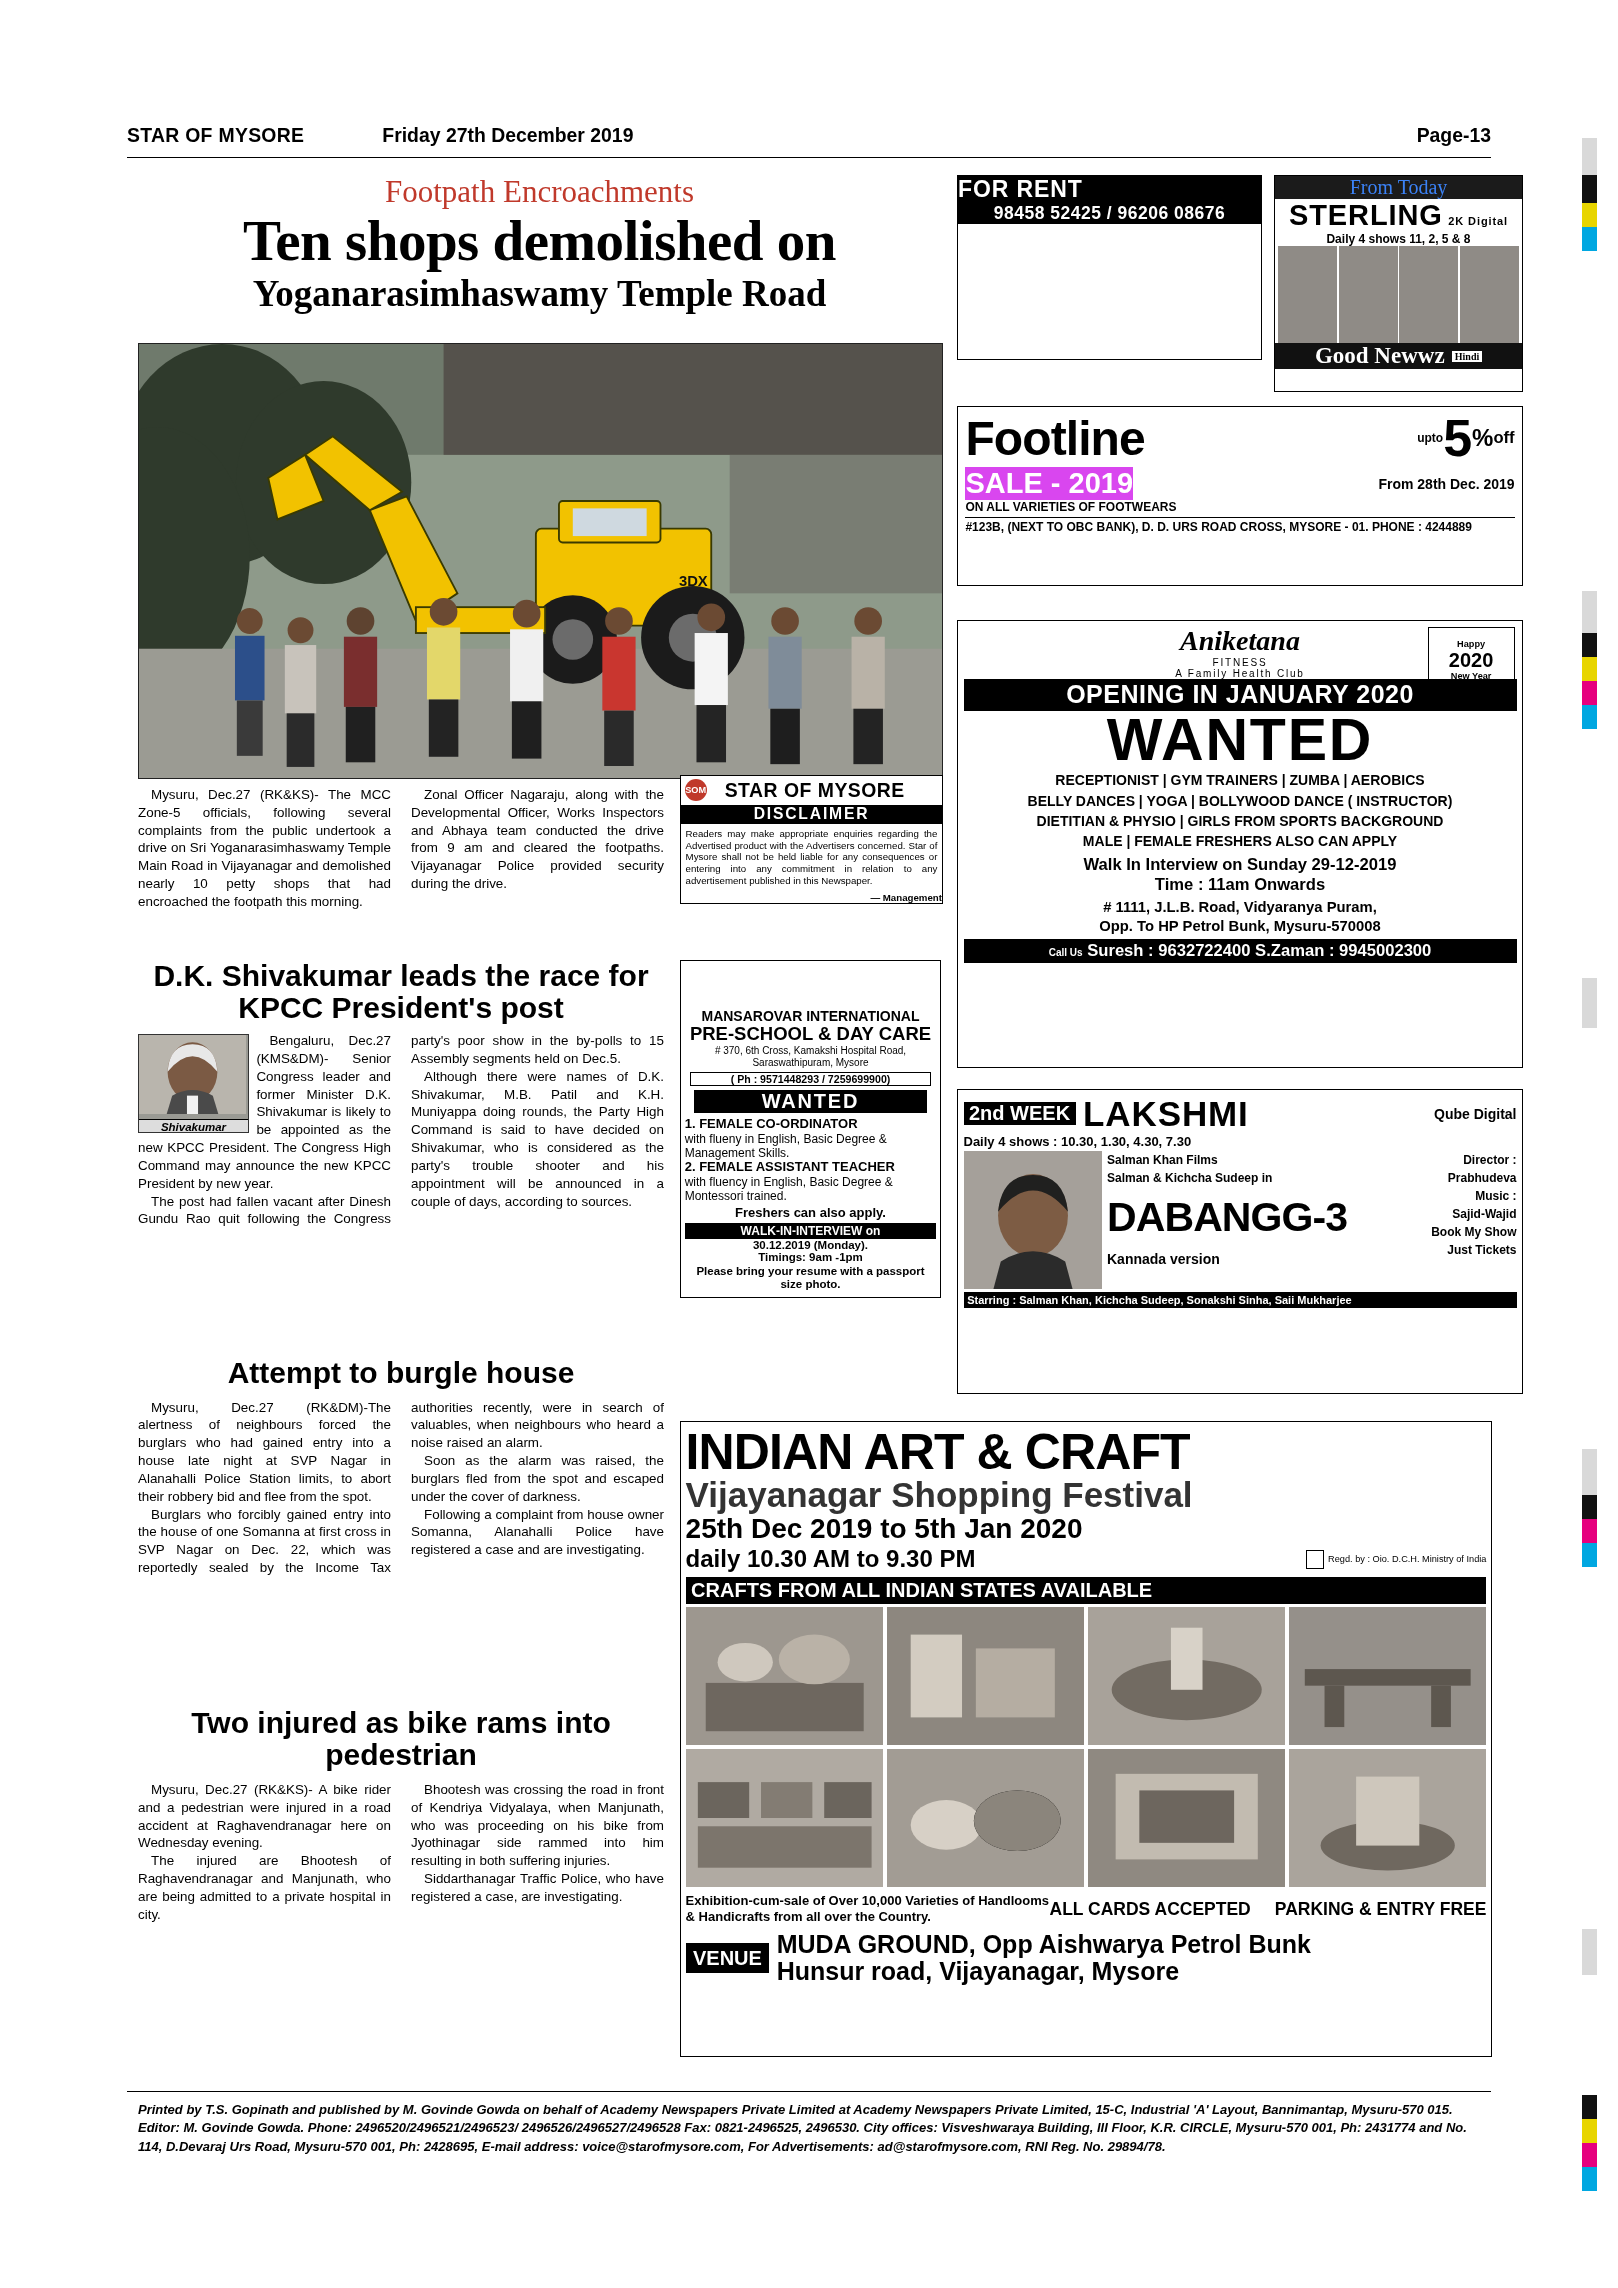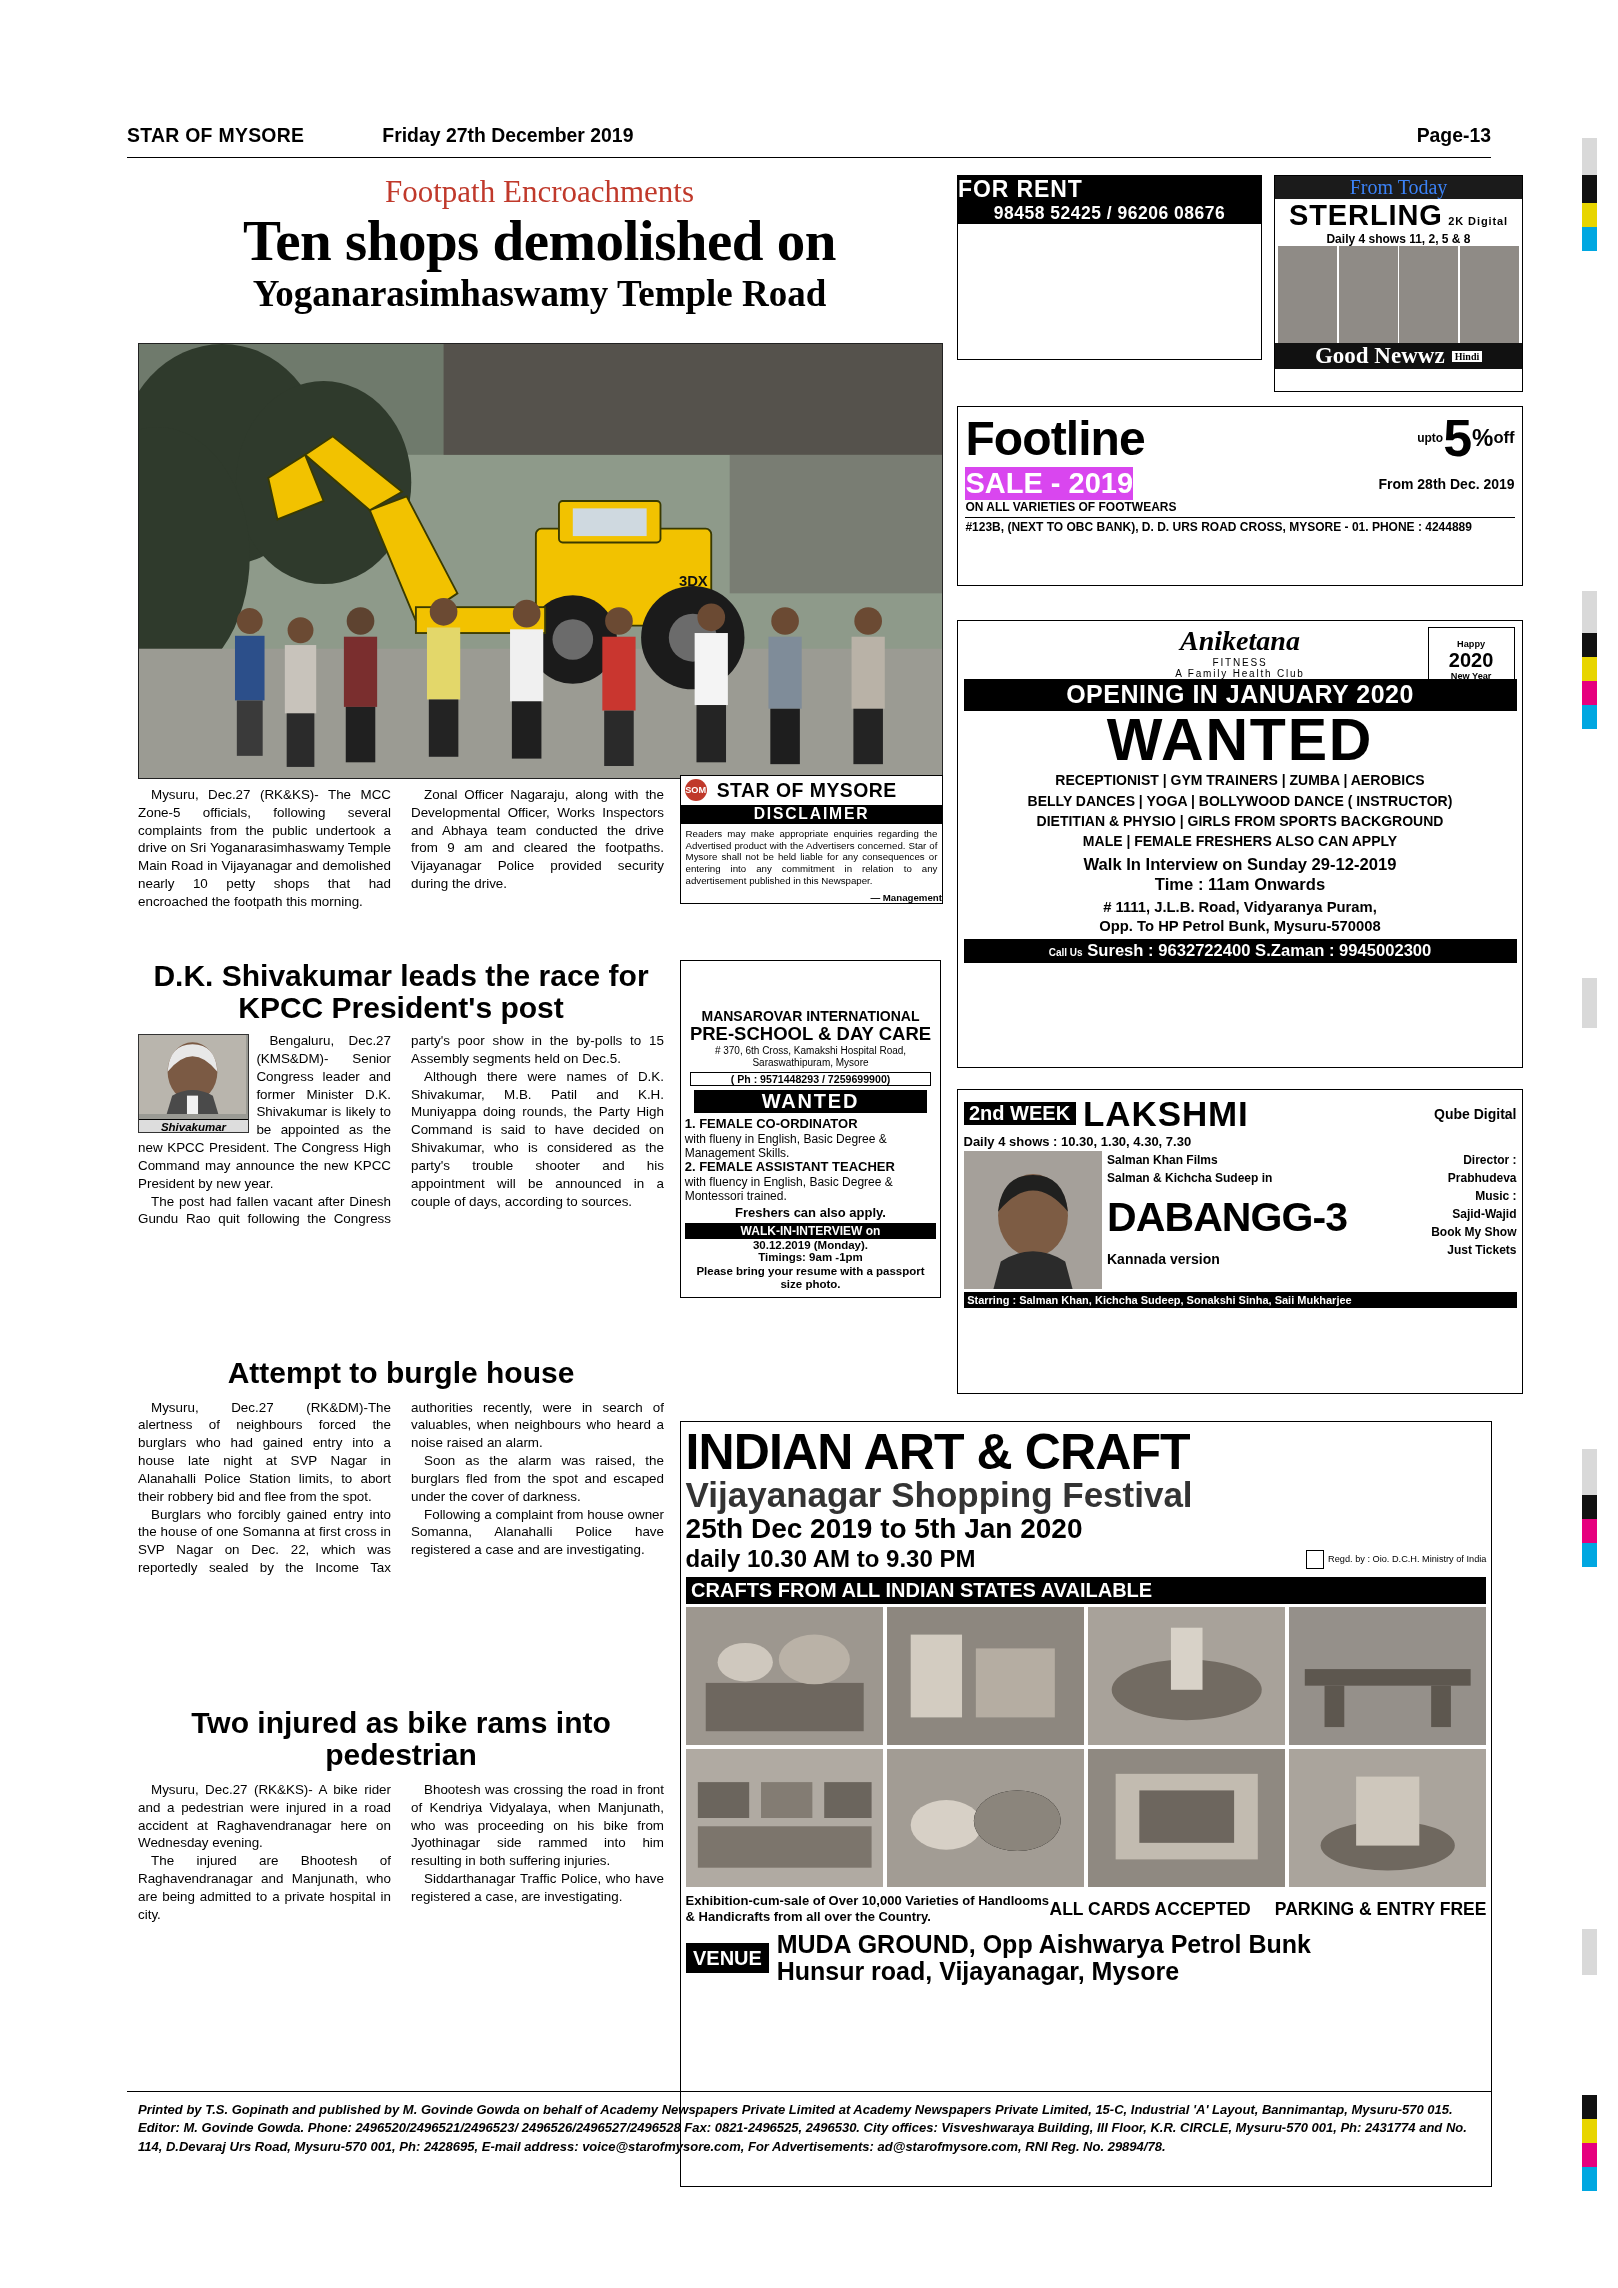--- a/index.html
+++ b/index.html
@@ -39,21 +39,21 @@
   .blk-burgle { position:absolute; left:138px; top:1357px; width:526px; }
   .blk-burgle .cols { margin-top:9.2px; column-count:2; column-gap:20px; font-size:13.4px; line-height:1.33; text-align:justify; }
   .blk-burgle .cols p { margin:0; text-indent:13px; }
 
   .blk-bike { position:absolute; left:138px; top:1707px; width:526px; }
   .blk-bike .cols { margin-top:9.2px; column-count:2; column-gap:20px; font-size:13.4px; line-height:1.33; text-align:justify; }
   .blk-bike .cols p { margin:0; text-indent:13px; }
 
   
   .disclaimer { position:absolute; left:680px; top:775px; width:261px; border:1.8px solid #000; background:#fff; }
-  .disc-top { display:flex; align-items:center; gap:10px; padding:2.8px 3.7px; }
+  .disc-top { display:flex; align-items:center; gap:18px; padding:2.8px 3.7px; }
   .disc-logo { width:22px; height:22px; border-radius:50%; background:#c0392b; color:#fff; font-size:9.2px; display:flex; align-items:center; justify-content:center; font-weight:bold; }
   .disc-title { font-weight:bold; font-size:19.4px; letter-spacing:0.5px; }
   .disc-band { background:#000; color:#fff; font-weight:bold; font-size:15.7px; text-align:center; letter-spacing:1.8px; padding:0.9px 0; }
   .disc-text { font-size:9.7px; line-height:1.2; padding:3.7px 4.6px 5.5px 4.6px; text-align:justify; }
   .disc-sign { text-align:right; font-weight:bold; font-size:9.7px; }
 
   
   .ad-mansarovar { position:absolute; left:680px; top:960px; width:261px; border:1.8px solid #000; background:#fff; text-align:center; padding:2.8px 3.7px 5.5px 3.7px; box-sizing:border-box; }
   .ad-mansarovar .l1 { font-weight:bold; font-size:14px;margin-top:44px; }
   .ad-mansarovar .l2 { font-weight:bold; font-size:18.5px; line-height:1.05; }
@@ -61,21 +61,21 @@
   .ad-mansarovar .ph { font-size:10.6px; font-weight:bold; border:0.9px solid #000; margin:2.8px 5.5px 0 5.5px; }
   .wanted-band { background:#000; color:#fff; font-weight:bold; font-size:20px; letter-spacing:1.8px; margin:4.6px 9.2px 3.7px 9.2px; }
   .ad-mansarovar .item { text-align:left; font-size:13px; font-weight:bold; line-height:1.15; }
   .ad-mansarovar .sub { text-align:left; font-size:12px; line-height:1.18; font-weight:normal; }
   .ad-mansarovar .fresh { font-size:13px; font-weight:bold; margin-top:1.8px; }
   .ad-mansarovar .wi { background:#000; color:#fff; font-size:12px; font-weight:bold; margin-top:2.8px; padding:0.9px 0; }
   .ad-mansarovar .tim { font-size:11.5px; font-weight:bold; }
   .ad-mansarovar .bring { font-size:11.5px; font-weight:bold; margin-top:1.8px; line-height:1.15; }
 
   
-  .ad-art { position:absolute; left:680px; top:1421px; width:812px; height:766px; border:1.8px solid #000; background:#fff; box-sizing:border-box; padding:4.6px; }
+  .ad-art { position:absolute; left:680px; top:1421px; width:812px; height:636px; border:1.8px solid #000; background:#fff; box-sizing:border-box; padding:4.6px; }
   .art-t1 { font-size:50px; font-weight:bold; line-height:1; letter-spacing:-0.9px; }
   .art-t2 { font-size:35px; font-weight:bold; color:#333; line-height:1.05; }
   .art-t3 { font-size:28px; font-weight:bold; }
   .art-t4 { font-size:24px; font-weight:bold; display:flex; align-items:center; }
   .art-regd { font-size:9.2px; font-weight:normal; margin-left:auto; text-align:left; line-height:1.1; display:flex; gap:3.7px; align-items:center;}
   .art-band { background:#000; color:#fff; font-size:20px; font-weight:bold; padding:1.8px 5.5px; margin-top:3.7px; }
   .art-grid { display:grid; grid-template-columns:repeat(4,1fr); grid-template-rows:repeat(2,138px); gap:3.7px; margin-top:3.7px; }
   .art-cell { background:#b8b4ae; position:relative; overflow:hidden; }
   .art-foot { display:flex; align-items:center; margin-top:5.5px; }
   .art-foot-l { font-size:13px; font-weight:bold; line-height:1.25; flex:1; }

